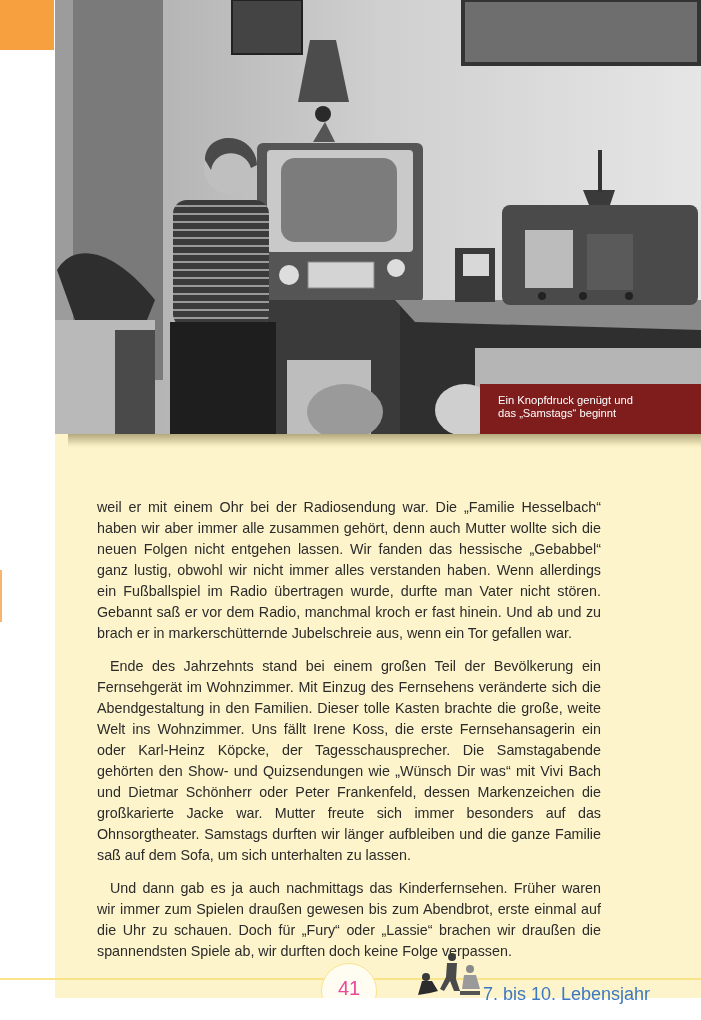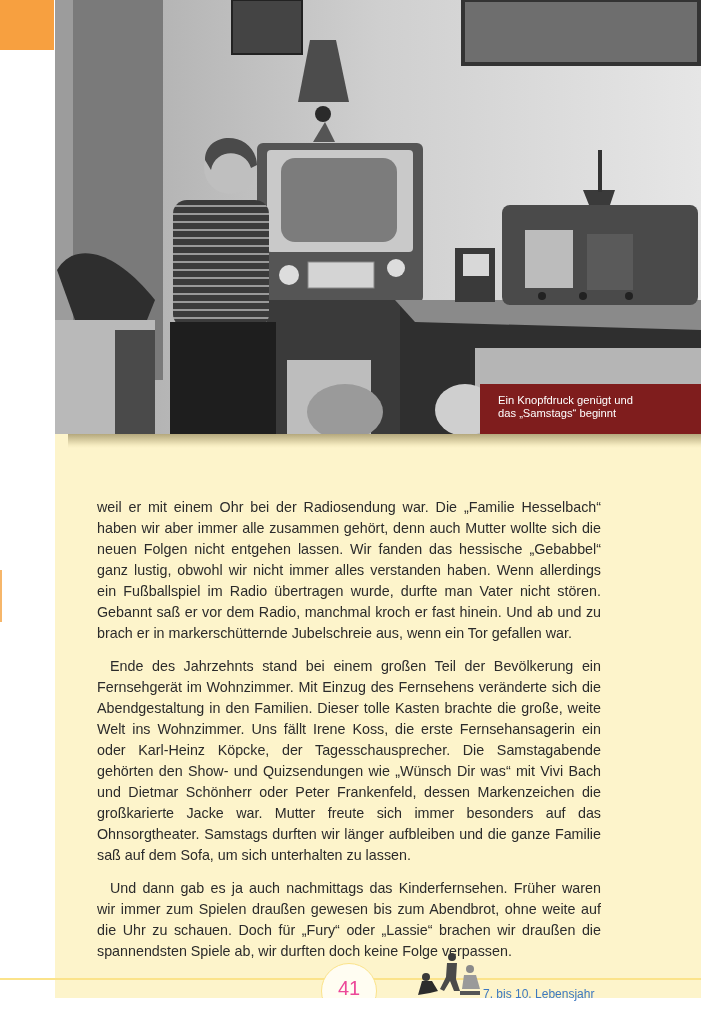--- a/index.html
+++ b/index.html
@@ -46,21 +46,21 @@
     border-radius:50%; background:#fffdf2; border:1.5px solid #fbe38a; box-sizing:border-box;
   }
   .page-circle-mask {
     position:absolute; left:300px; top:998px; width:100px; height:22px; background:#ffffff;
   }
   .page-number {
     position:absolute; left:321px; top:976px; width:56px; text-align:center;
     color:#ec4899; font-size:20px; line-height:24px;
   }
   .chapter-label {
-    position:absolute; left:483px; top:985px; color:#3c78c0; font-size:12px; line-height:18px;
+    position:absolute; left:483px; top:985px; color:#3c78c0; font-size:18px; line-height:18px;
   }
   .kids-icon { position:absolute; left:414px; top:951px; width:72px; height:48px; }
 </style>
 </head>
 <body>
 
 <div class="orange-tab"></div>
 <div class="edge-tab"></div>
 
 <div class="panel"></div>
@@ -135,21 +135,21 @@
 <div class="photo-shadow"></div>
 
 <div class="caption">
   <span>Ein Knopfdruck genügt und</span>
   <span>das „Samstags“ beginnt</span>
 </div>
 
 <div class="body-text">
   <p>weil er mit einem Ohr bei der Radiosendung war. Die „Familie Hesselbach“ haben wir aber immer alle zusammen gehört, denn auch Mutter wollte sich die neuen Folgen nicht entgehen lassen. Wir fanden das hessische „Gebabbel“ ganz lustig, obwohl wir nicht immer alles verstanden haben. Wenn allerdings ein Fußballspiel im Radio übertragen wurde, durfte man Vater nicht stören. Gebannt saß er vor dem Radio, manchmal kroch er fast hinein. Und ab und zu brach er in markerschütternde Jubelschreie aus, wenn ein Tor gefallen war.</p>
   <p class="indent">Ende des Jahrzehnts stand bei einem großen Teil der Bevölkerung ein Fernsehgerät im Wohnzimmer. Mit Einzug des Fernsehens veränderte sich die Abendgestaltung in den Familien. Dieser tolle Kasten brachte die große, weite Welt ins Wohnzimmer. Uns fällt Irene Koss, die erste Fernsehansagerin ein oder Karl-Heinz Köpcke, der Tagesschausprecher. Die Samstagabende gehörten den Show- und Quizsendungen wie „Wünsch Dir was“ mit Vivi Bach und Dietmar Schönherr oder Peter Frankenfeld, dessen Markenzeichen die großkarierte Jacke war. Mutter freute sich immer besonders auf das Ohnsorgtheater. Samstags durften wir länger aufbleiben und die ganze Familie saß auf dem Sofa, um sich unterhalten zu lassen.</p>
-  <p class="indent">Und dann gab es ja auch nachmittags das Kinderfernsehen. Früher waren wir immer zum Spielen draußen gewesen bis zum Abendbrot, ohne weite auf die Uhr zu schauen. Doch für „Fury“ oder „Lassie“ brachen wir draußen die spannendsten Spiele ab, wir durften doch keine Folge verpassen.</p>
+  <p class="indent">Und dann gab es ja auch nachmittags das Kinderfernsehen. Früher waren wir immer zum Spielen draußen gewesen bis zum Abendbrot, erste einmal auf die Uhr zu schauen. Doch für „Fury“ oder „Lassie“ brachen wir draußen die spannendsten Spiele ab, wir durften doch keine Folge verpassen.</p>
 </div>
 
 <div class="footer-rule"></div>
 <div class="page-circle"></div>
 <div class="page-circle-mask"></div>
 <div class="page-number">41</div>
 
 <svg class="kids-icon" viewBox="0 0 72 48" xmlns="http://www.w3.org/2000/svg">
   <circle cx="12" cy="26" r="4" fill="#3a3a3a"></circle>
   <path d="M4 44 L8 30 L18 30 L24 40 L16 42 Z" fill="#2c2c2c"></path>

